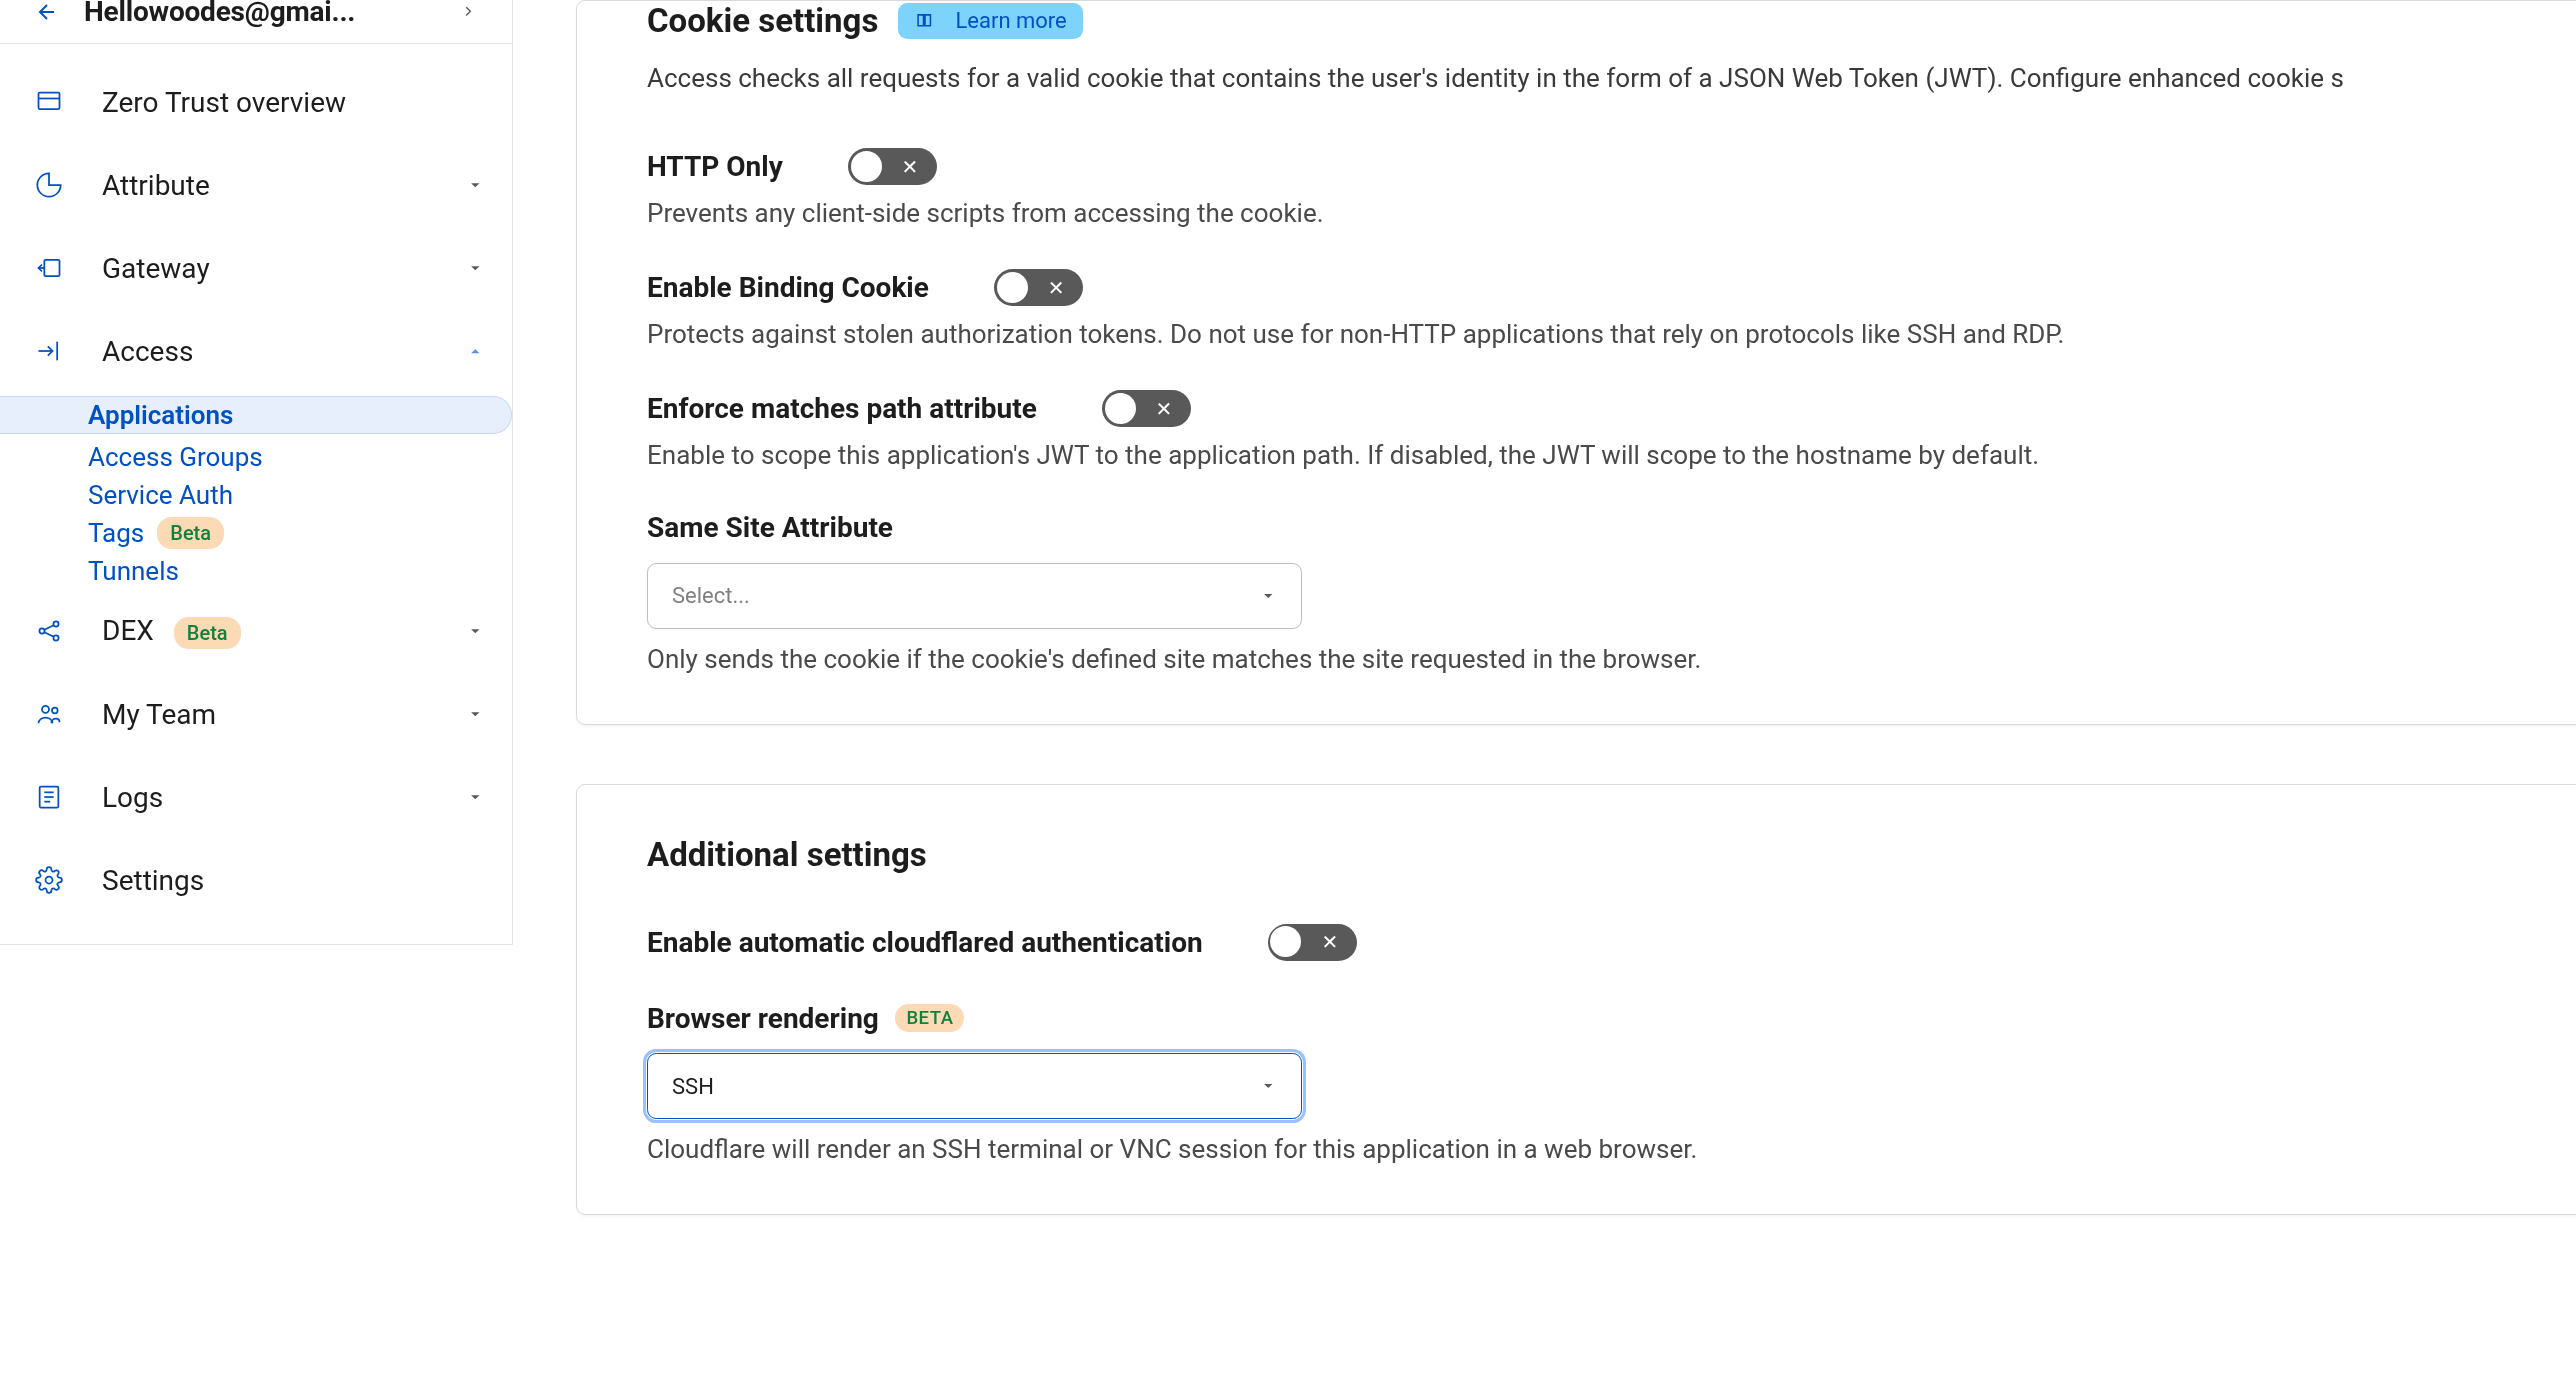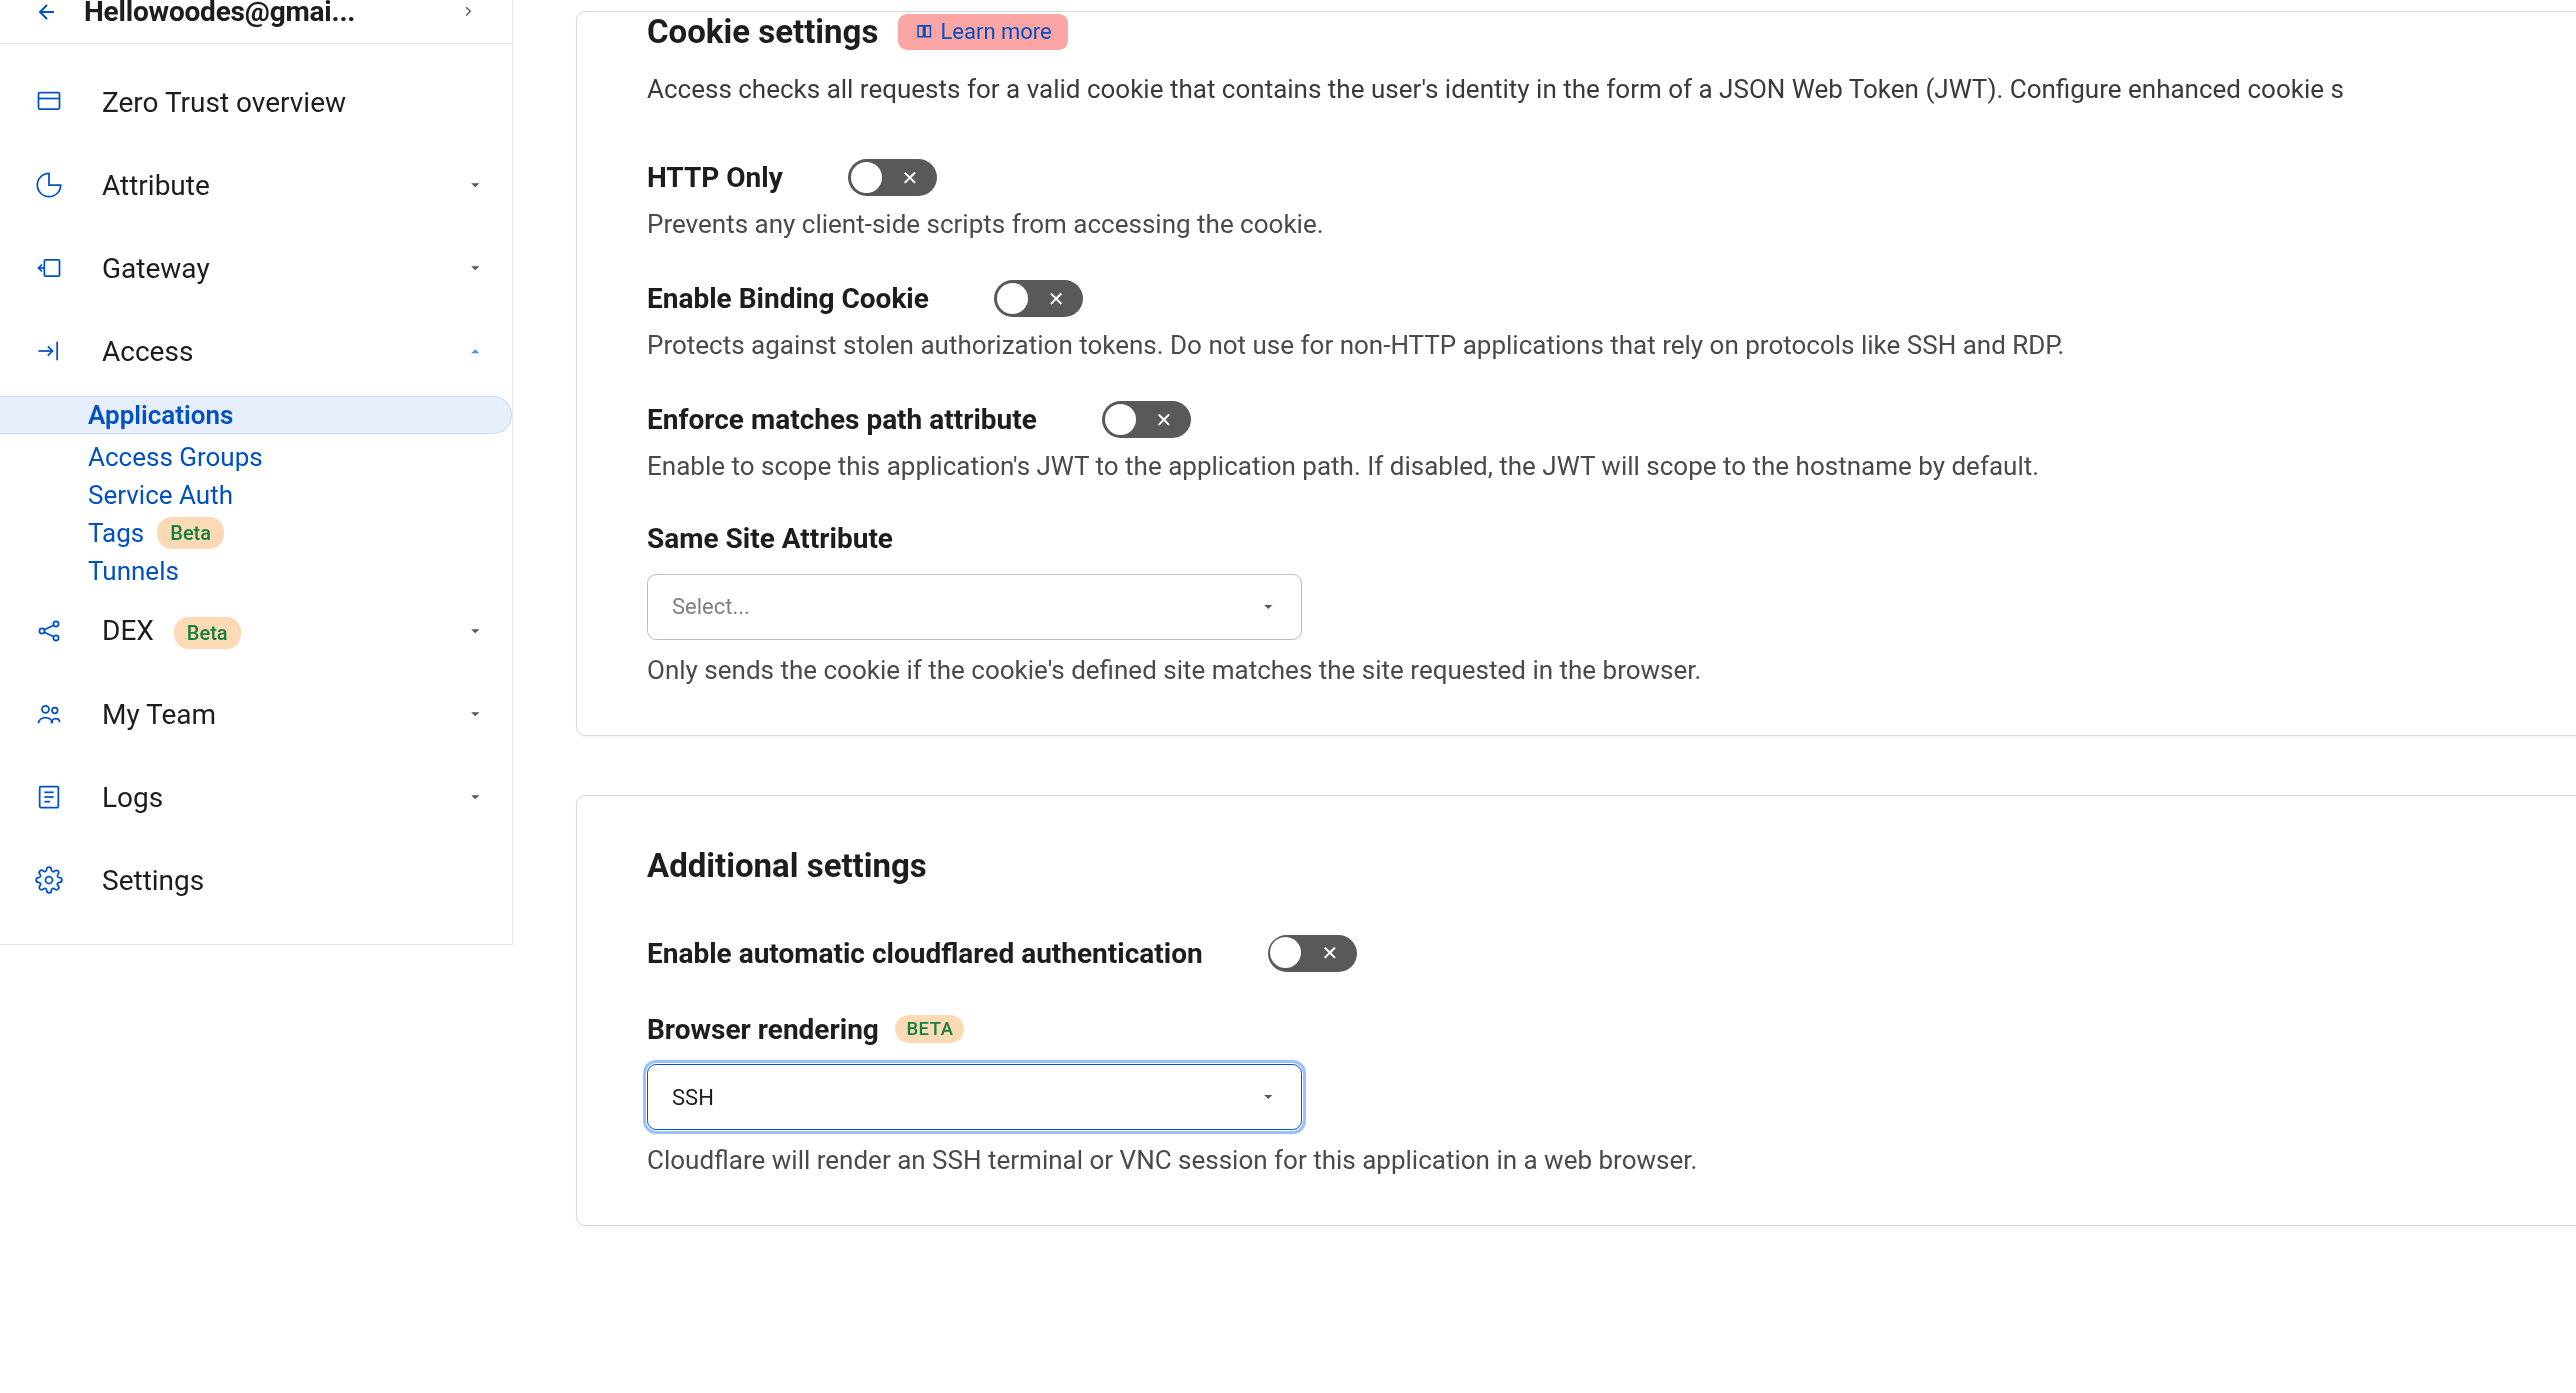--- a/index.html
+++ b/index.html
@@ -123,21 +123,20 @@
     margin-left: 16.6px;
     text-transform: uppercase;
     letter-spacing: 0.5px;
   }
 
   
   .main {
     flex: 1;
     padding: 0 0 0 63px;
     overflow: hidden;
-    margin-top: 11px;
   }
   .card {
     border: 0.9px solid #d9d9d9;
     border-radius: 9.2px;
     background: #ffffff;
     margin-bottom: 59px;
     padding: 0 70px 50px 70px;
     width: 2214px; 
     box-shadow: 0 1.8px 3.7px rgba(0,0,0,0.04);
   }
@@ -149,22 +148,22 @@
     margin-bottom: 20px;
   }
   .section-title {
     font-size: 33px;
     font-weight: 700;
     color: #1d1d1d;
   }
   .learn-more-pill {
     display: inline-flex;
     align-items: center;
-    gap: 7px;
-    background: #fca5a5;
+    gap: 22px;
+    background: #7dd3fc;
     color: #0051c3;
     font-size: 22px;
     padding: 5.5px 16.6px;
     border-radius: 9.2px;
     cursor: pointer;
   }
   .learn-more-pill .lm-icon { color: #0051c3; display: inline-flex; }
 
   .section-desc {
     font-size: 26px;

